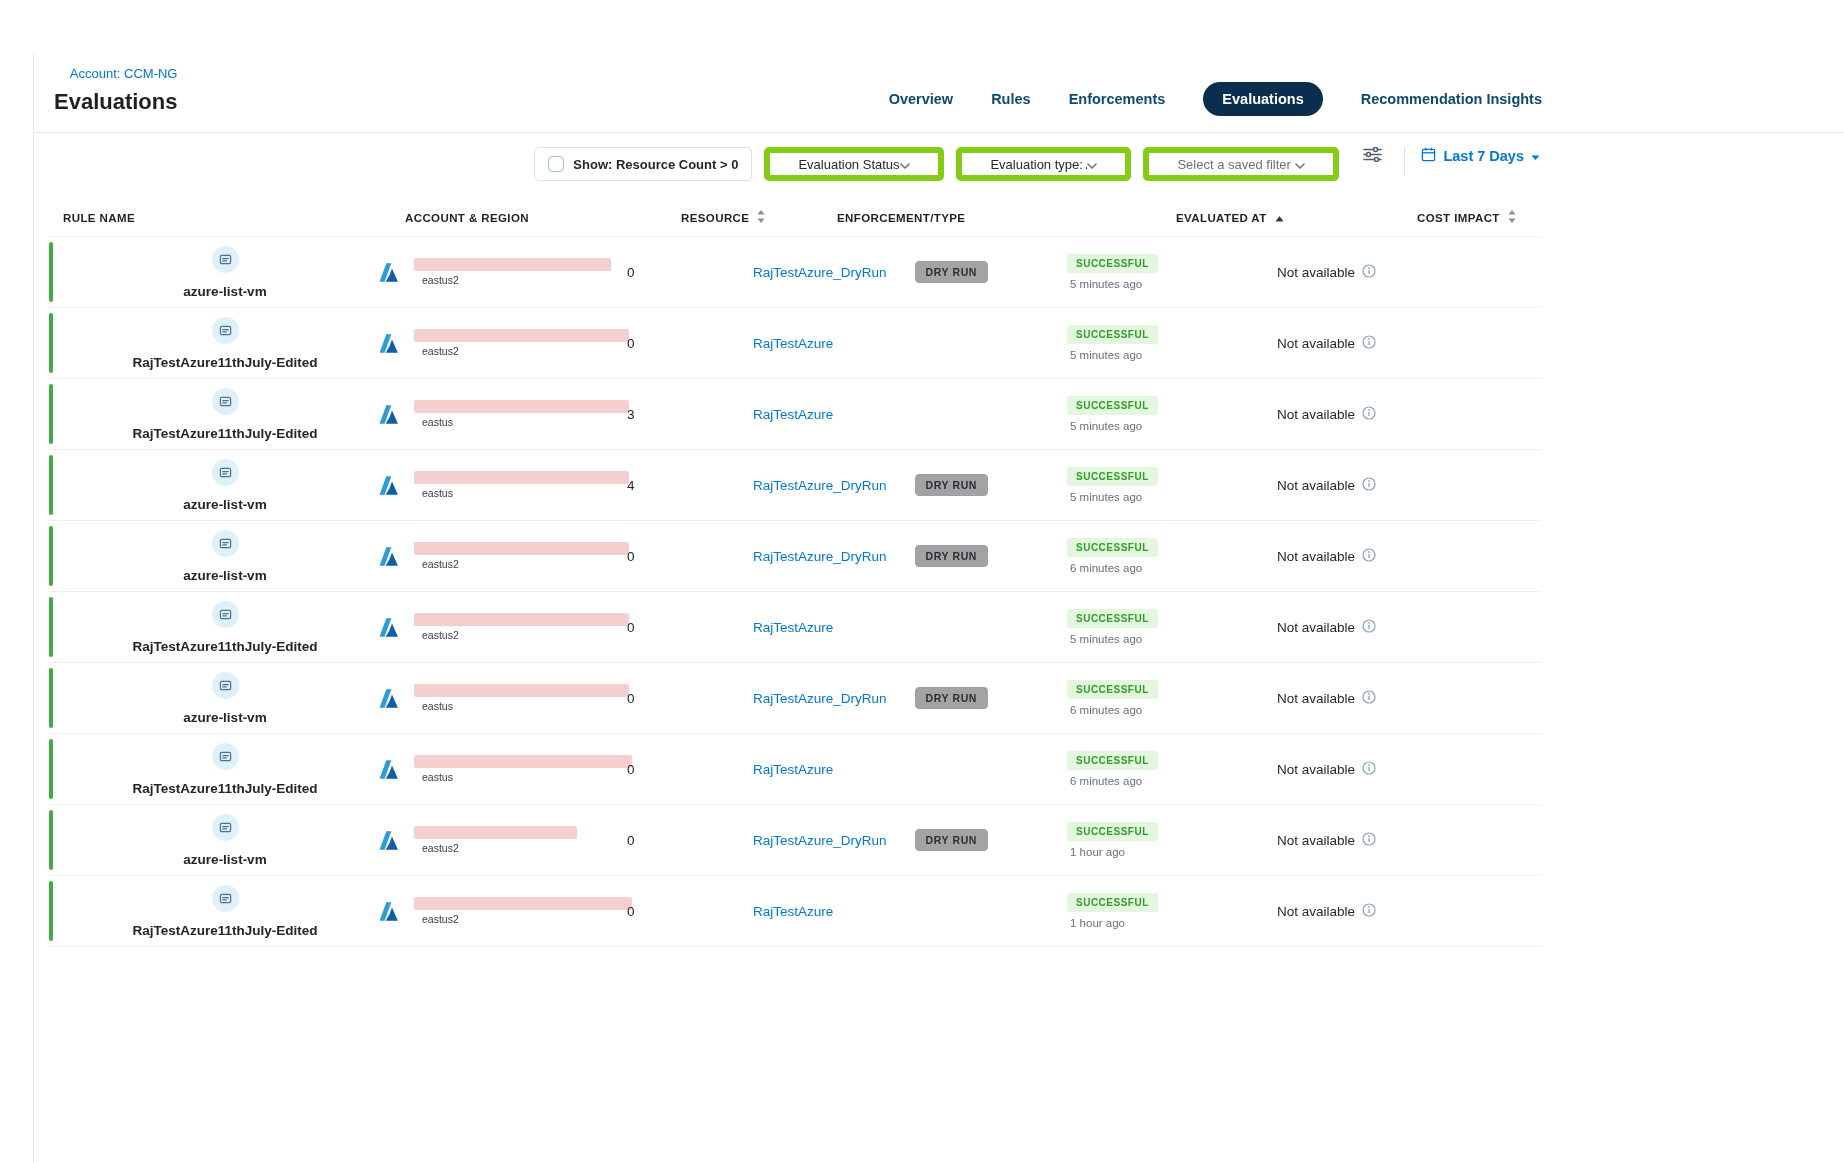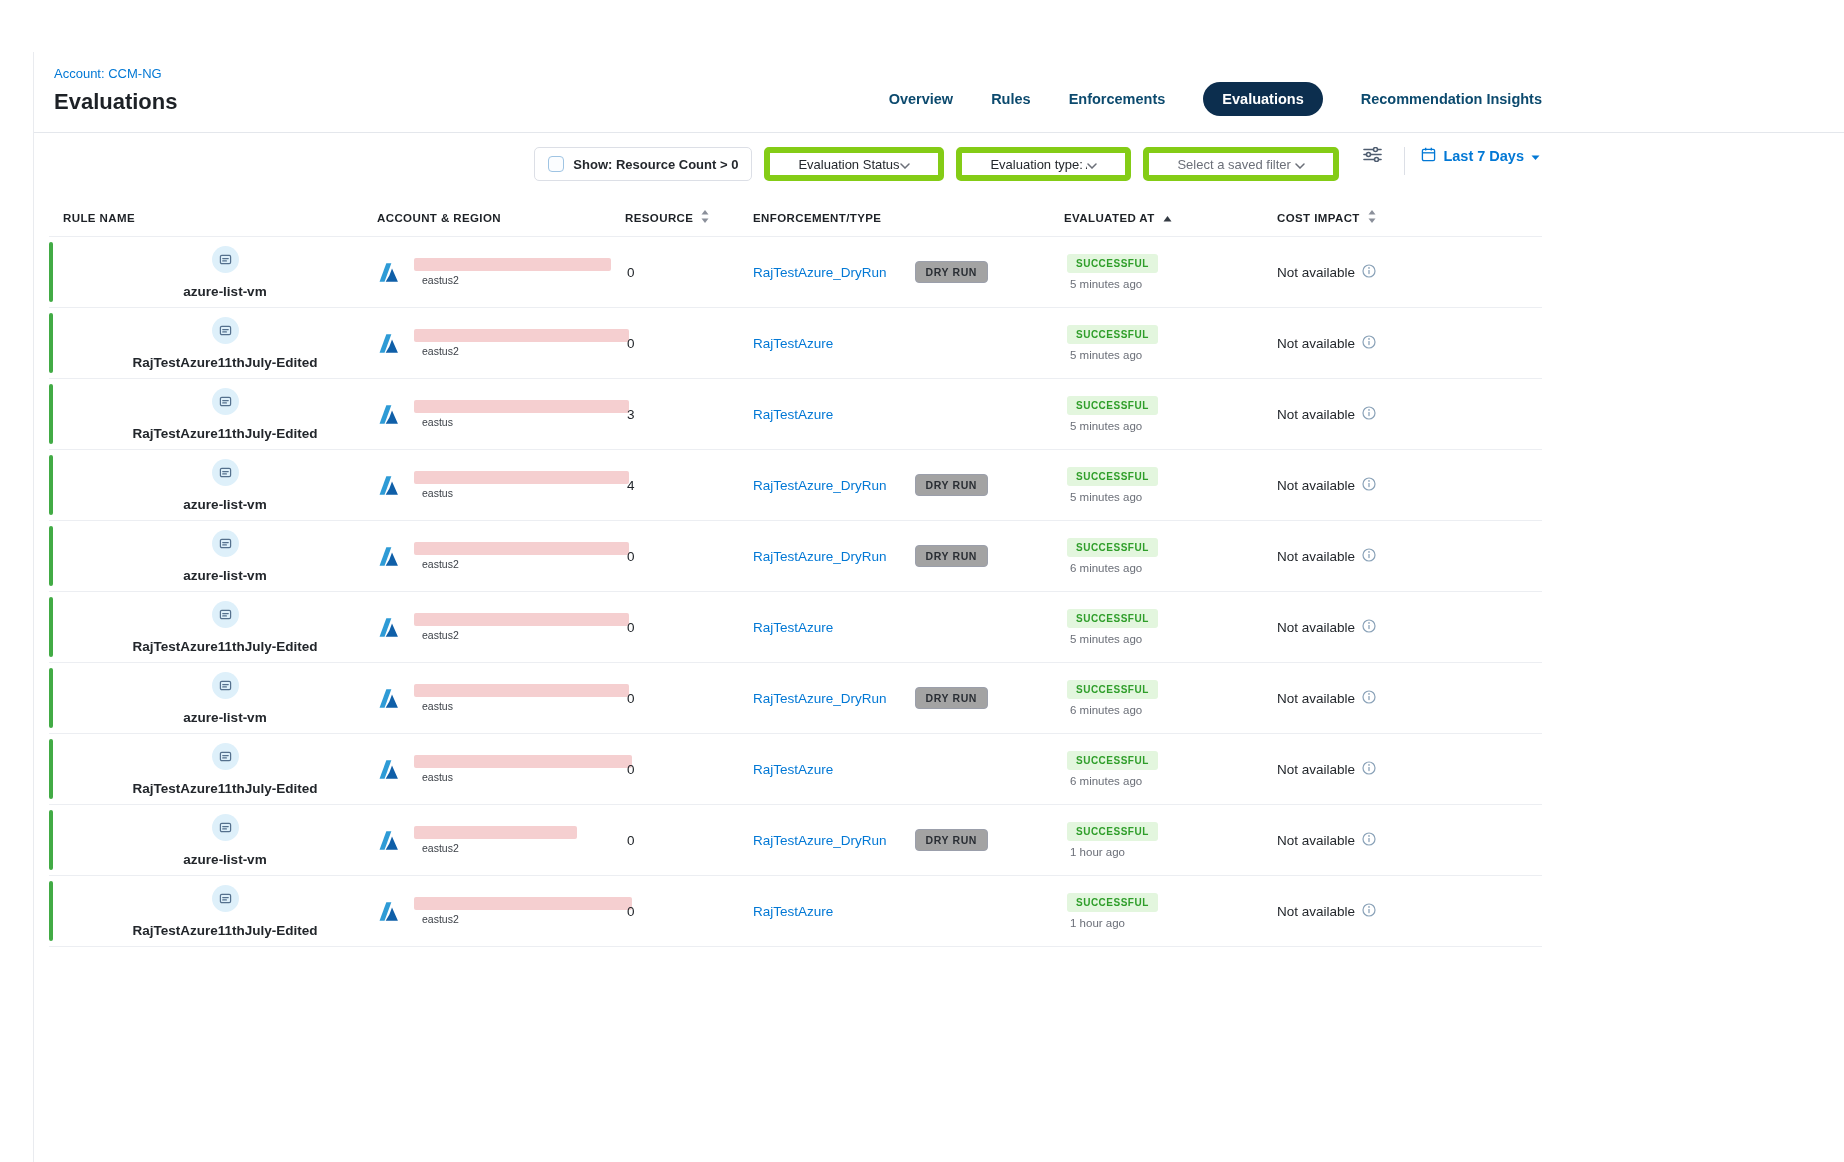--- a/index.html
+++ b/index.html
@@ -5,21 +5,21 @@
   * { box-sizing: border-box; }
   html,body { margin:0; padding:0; }
   body {
     width:1844px; height:1162px; background:#ffffff;
     font-family:"Liberation Sans","DejaVu Sans",sans-serif;
     color:#22272d; padding-top:52px; overflow:hidden;
   }
   .main { margin-left:33px; border-left:1px solid #e9ebef; min-height:1110px; }
 
   
-  .header-band { border-bottom:1px solid #e4e7ec; padding:12px 0 16px 0; }
+  .header-band { border-bottom:1px solid #e4e7ec; padding:12px 0 16px 0;text-align:right; }
   .page-header { width:1508px; display:flex; justify-content:space-between; align-items:flex-start; padding-left:20px; }
   .account-link { font-size:13px; color:#0278d5; text-decoration:none; cursor:pointer; }
   .page-title { font-size:22px; font-weight:700; margin:7px 0 0 0; color:#1d2126; }
   .top-nav { display:flex; align-items:center; gap:38px; margin-top:18px; }
   .nav-item { color:#0c4a6e; font-weight:600; font-size:14.5px; cursor:pointer; white-space:nowrap; }
   .nav-item.active { background:#0c2e4e; color:#ffffff; padding:9px 19px; border-radius:20px; }
 
   
   .content { width:1508px; }
   .filter-bar { display:flex; justify-content:flex-end; align-items:flex-start; gap:12px; padding:14px 2px 14px 0; }
@@ -29,21 +29,21 @@
   .dropdown { display:flex; align-items:center; justify-content:space-between; border:6px solid #84cc16; border-radius:5px; height:34px; padding:0 28px; font-size:13px; color:#24282d; cursor:pointer; background:#fff; }
   .dropdown .lbl { white-space:nowrap; overflow:hidden; }
   .dropdown.placeholder .lbl { color:#6b6f78; }
   .filter-icon-btn { margin:0 10px 0 12px; display:flex; align-items:center; cursor:pointer; }
   .vdivider { width:1px; height:28px; background:#dcdfe6; }
   .date-picker { display:flex; align-items:center; gap:7px; color:#0278d5; font-size:14.5px; font-weight:600; margin-left:4px; cursor:pointer; white-space:nowrap; }
 
   
   .table { margin-left:15px; width:1493px; }
   .grid { display:grid; grid-template-columns:328px 248px 128px 311px 213px 265px; }
-  .thead { height:38px; align-items:center; margin-top:4px; border-bottom:1px solid #eceef2; }
+  .thead { height:38px; align-items:center; margin-top:4px; border-bottom:1px solid #eceef2;gap:28px; }
   .th { display:flex; align-items:center; gap:8px; font-size:11.5px; font-weight:700; letter-spacing:.4px; color:#1d2126; white-space:nowrap; }
   .th-rule { padding-left:14px; }
   .trow { position:relative; align-items:center; height:71px; border-bottom:1px solid #eceef2; background:#fff; cursor:pointer; }
   .accent { position:absolute; left:0; top:5px; bottom:5px; width:4px; border-radius:2px; background:#42ab45; }
   .cell-rule { display:flex; align-items:center; gap:11px; padding-left:24px;flex-direction:column; }
   .rule-icon-circle { width:27px; height:27px; border-radius:50%; background:#def0fa; display:flex; align-items:center; justify-content:center; flex:none; }
   .rule-name { font-size:13.5px; font-weight:600; color:#22262b; white-space:nowrap; }
   .cell-account { display:flex; align-items:center; gap:14px; }
   .azure-logo { flex:none; display:flex; }
   .acct-stack { display:flex; flex-direction:column; }

